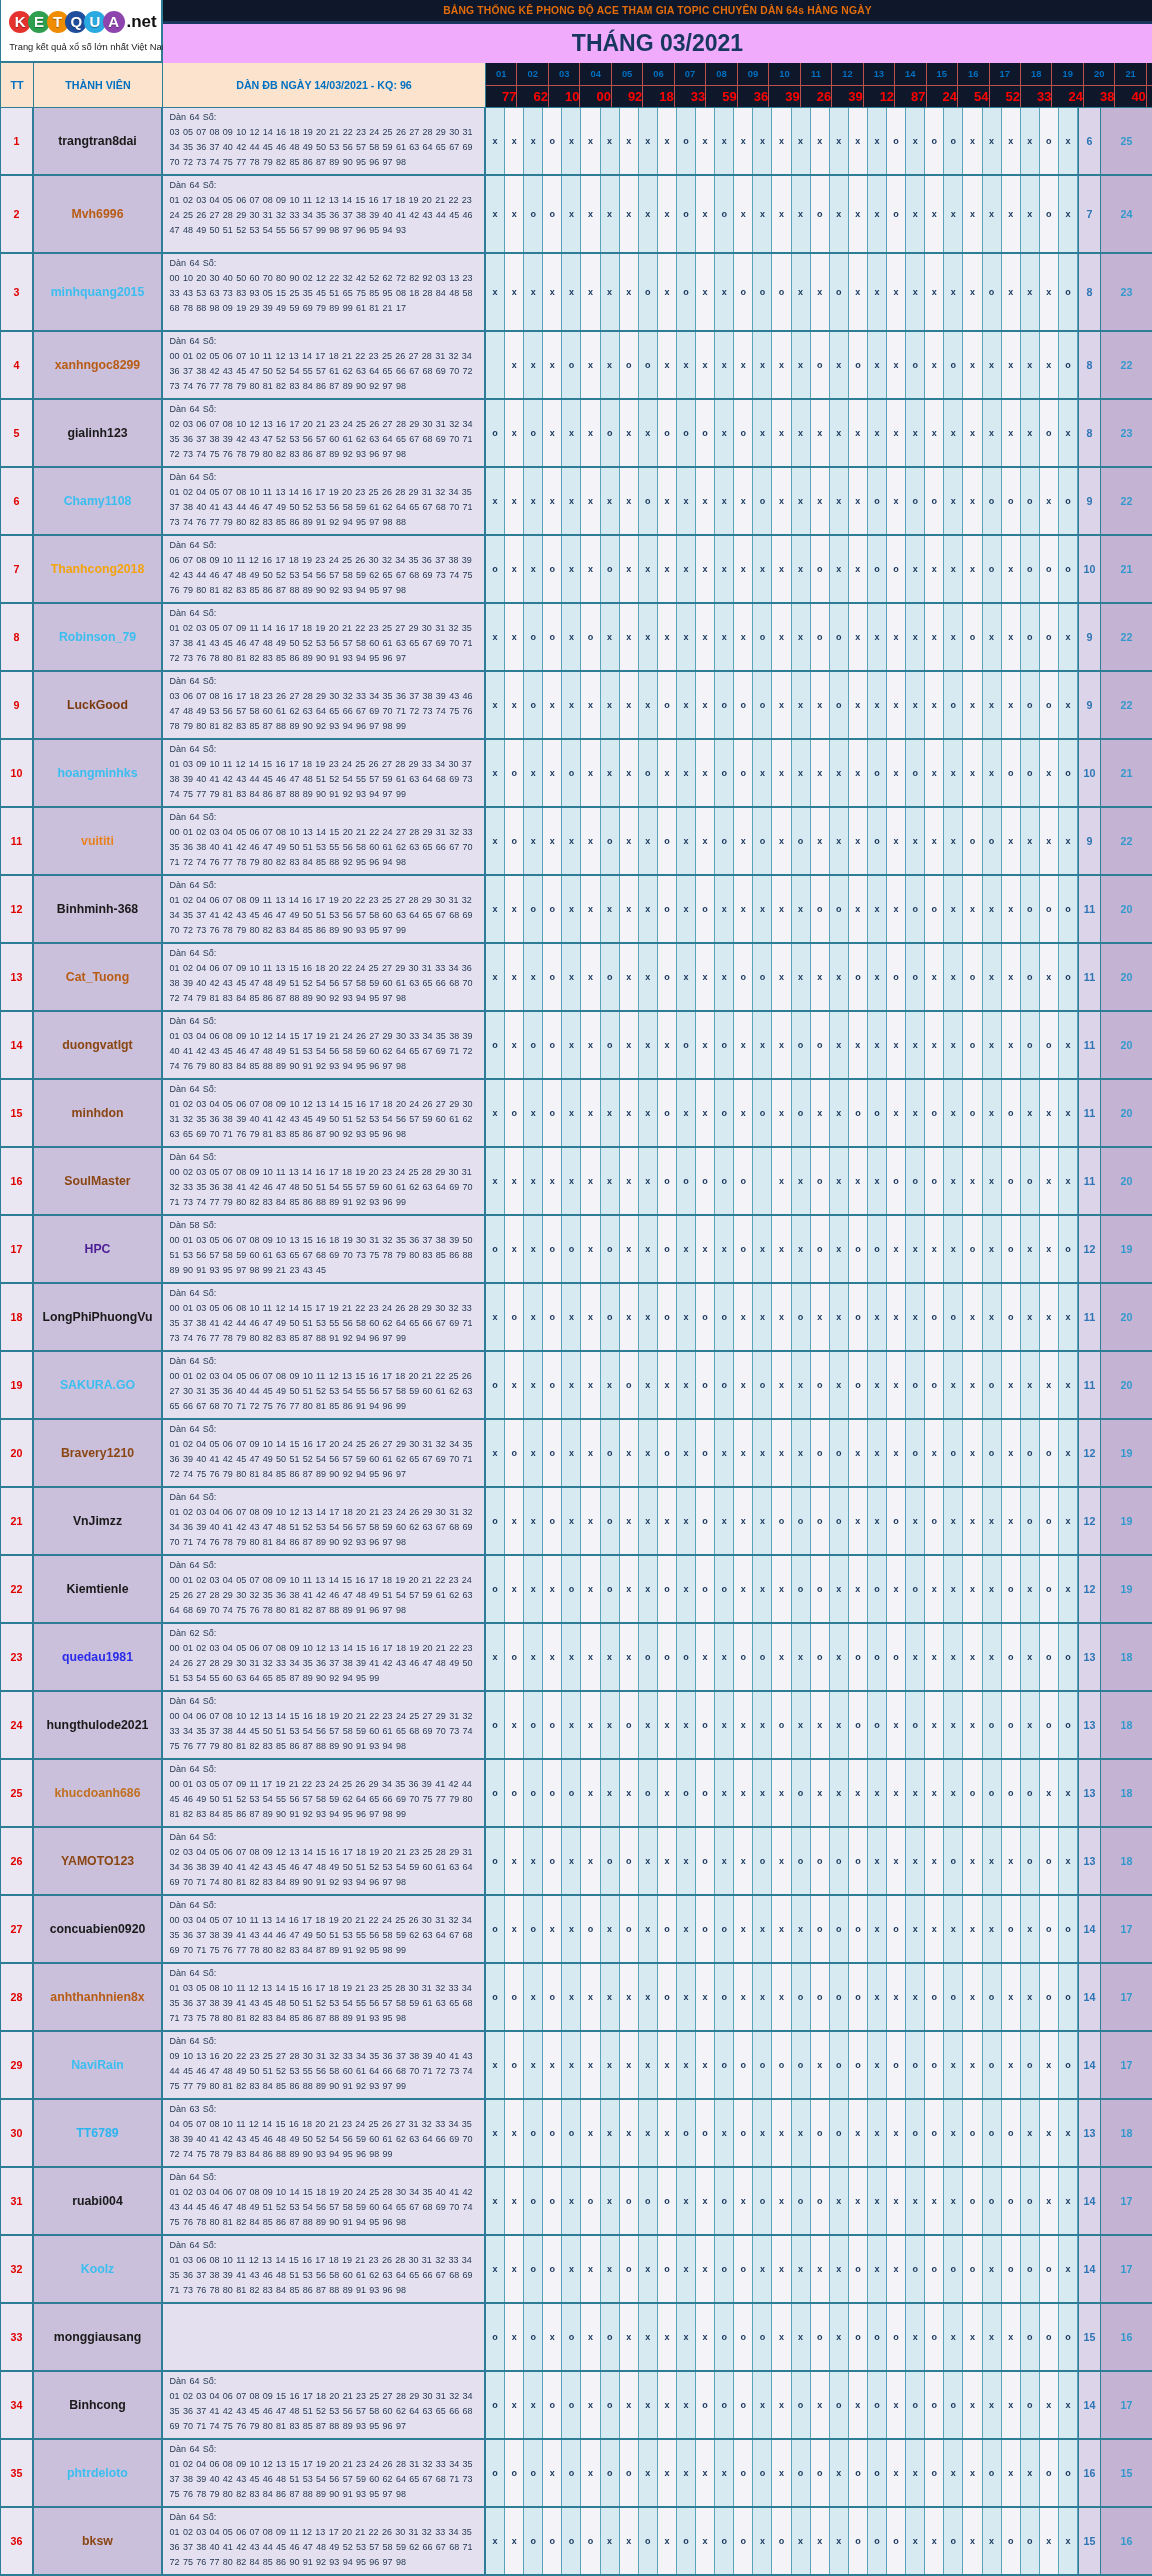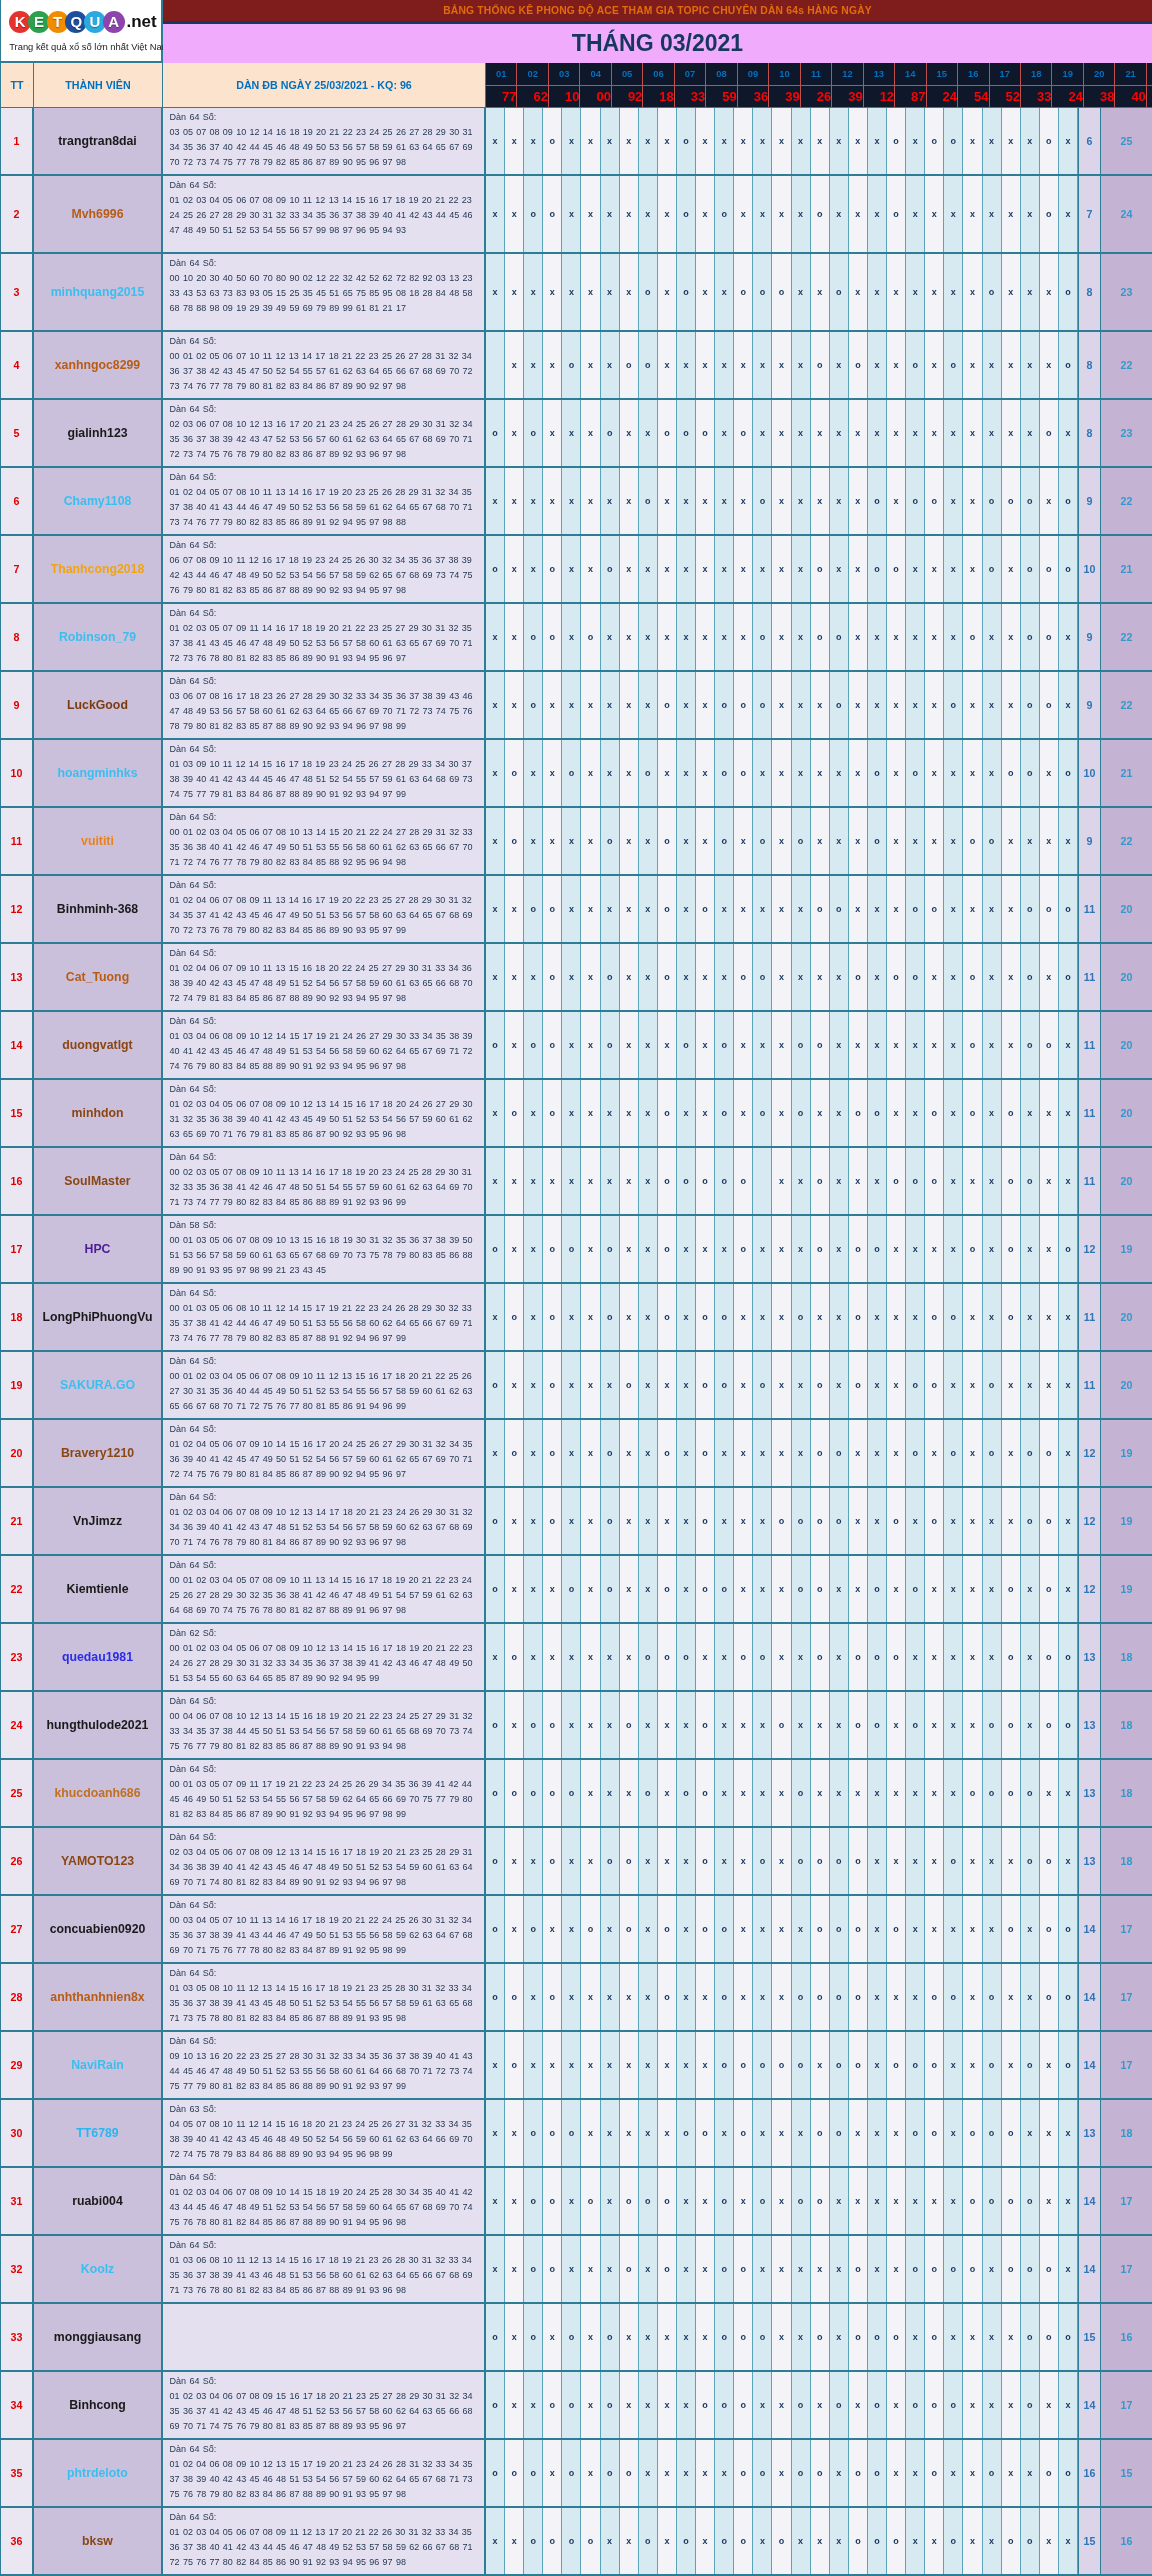--- a/index.html
+++ b/index.html
@@ -5,21 +5,21 @@
   html,body{margin:0;padding:0;background:#cfd6e4;font-family:"Liberation Sans","DejaVu Sans",sans-serif;}
   #app{width:1152px;background:#E5E0EF;border-left:1.6px solid #2E7D96;box-sizing:border-box;}
   
   .top{display:flex;height:63px;}
   .logo-panel{width:162px;box-sizing:border-box;background:#ffffff;border-right:2.5px solid #2E7D96;border-bottom:2.5px solid #2E7D96;padding:2.5px 5px 1.6px 8.2px;}
   .logo-line{display:flex;align-items:center;height:38px;}
   .logo-circle{width:22px;height:22px;border-radius:50%;color:#fff;font-weight:bold;font-size:15px;display:flex;align-items:center;justify-content:center;margin-right:-3.3px;text-shadow:0 0.8px 0.8px rgba(0,0,0,.35);}
   .logo-suffix{color:#111;font-weight:bold;font-size:17px;margin-left:5px;}
   .tagline{font-size:9.4px;color:#222;white-space:nowrap;}
   .right-top{flex:1;display:flex;flex-direction:column;}
-  .banner{height:20.5px;background:#7f1d1d;border-bottom:3.3px solid #17375E;display:flex;align-items:center;justify-content:center;color:#E36C0A;font-weight:bold;font-size:10.3px;letter-spacing:0.2px;}
+  .banner{height:20.5px;background:#0f172a;border-bottom:3.3px solid #17375E;display:flex;align-items:center;justify-content:center;color:#E36C0A;font-weight:bold;font-size:10.3px;letter-spacing:0.2px;}
   .title-row{flex:1;background:#f0abfc;display:flex;align-items:center;justify-content:center;color:#17375E;font-weight:bold;font-size:23px;}
   
   .grid-row{display:grid;grid-template-columns:33px 129px 323px repeat(31,1fr) 22px 52px;}
   .thead{height:44px;border-bottom:1.6px solid #2E7D96;}
   .th-left{background:#FBE3CD;color:#0070C0;font-weight:bold;display:flex;align-items:center;justify-content:center;border-right:1.6px solid #2E7D96;font-size:10.7px;}
   .day-col{display:flex;flex-direction:column;border-right:0.8px solid #C0504D;background:#0f172a;}
   .day-num{flex:1;display:flex;align-items:center;justify-content:center;color:#0070C0;font-weight:bold;font-size:9.4px;border-bottom:0.8px solid #C0504D;}
   .day-kq{flex:1;display:flex;align-items:center;justify-content:center;color:#FF0000;font-weight:bold;font-size:13px;padding-left:16px;}
   .th-tongket{grid-column:span 2;background:#3D5A73;color:#fff;font-weight:bold;font-size:11.5px;display:flex;align-items:center;justify-content:center;border-left:1.6px solid #2E7D96;}
   
@@ -54,21 +54,21 @@
     </div>
     <div class="right-top">
       <div class="banner">BẢNG THỐNG KÊ PHONG ĐỘ ACE THAM GIA TOPIC CHUYÊN DÀN 64s HÀNG NGÀY</div>
       <div class="title-row">THÁNG 03/2021</div>
     </div>
   </div>
 
   <div class="grid-row thead">
     <div class="th-left">TT</div>
     <div class="th-left">THÀNH VIÊN</div>
-    <div class="th-left">DÀN ĐB NGÀY 25/03/2021 - KQ: 96</div>
+    <div class="th-left">DÀN ĐB NGÀY 14/03/2021 - KQ: 96</div>
 
     <div class="day-col">
         <div class="day-num">01</div>
         <div class="day-kq">77</div>
       </div>
       <div class="day-col">
         <div class="day-num">02</div>
         <div class="day-kq">62</div>
       </div>
       <div class="day-col">

